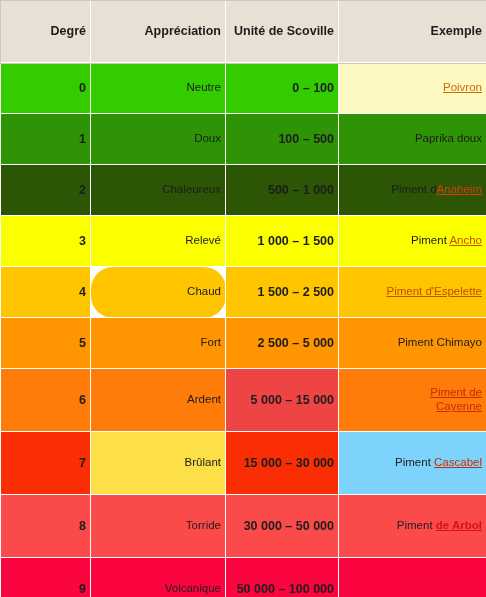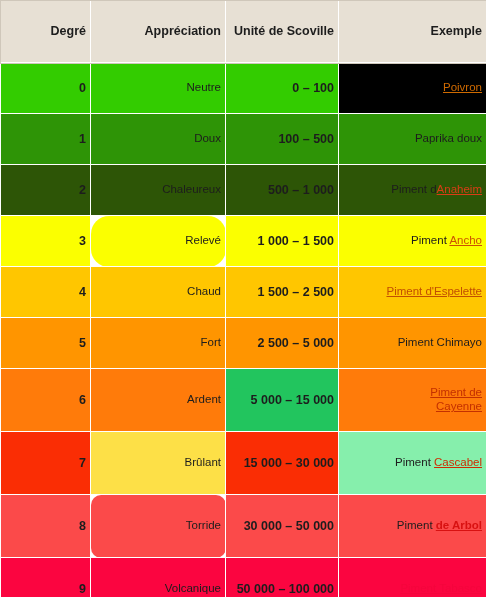--- a/index.html
+++ b/index.html
@@ -112,67 +112,67 @@
       <th>Appréciation</th>
       <th>Unité de Scoville</th>
       <th>Exemple</th>
     </tr>
   </thead>
   <tbody id="table-body">
       <tr data-row="0">
         <td class="degre" style="background: rgb(51, 204, 0);">0</td>
         <td class="appreciation" style="background: rgb(51, 204, 0);">Neutre</td>
         <td class="scoville" style="background: rgb(51, 204, 0);">0 – 100</td>
-        <td class="exemple" style="background: #000000;"><span></span><a class="lnk" href="#">Poivron</a><span></span></td>
+        <td class="exemple" style="background: #fef9c3;"><span></span><a class="lnk" href="#">Poivron</a><span></span></td>
       </tr>
       <tr data-row="1">
         <td class="degre" style="background: rgb(46, 148, 6);">1</td>
         <td class="appreciation" style="background: rgb(46, 148, 6);">Doux</td>
         <td class="scoville" style="background: rgb(46, 148, 6);">100 – 500</td>
         <td class="exemple" style="background: rgb(46, 148, 6);"><span>Paprika doux</span><span></span></td>
       </tr>
       <tr data-row="2">
         <td class="degre" style="background: rgb(45, 85, 6);">2</td>
         <td class="appreciation" style="background: rgb(45, 85, 6);">Chaleureux</td>
         <td class="scoville" style="background: rgb(45, 85, 6);">500 – 1 000</td>
         <td class="exemple" style="background: rgb(45, 85, 6);"><span>Piment d</span><a class="lnk" href="#">Anaheim</a><span></span></td>
       </tr>
       <tr data-row="3">
         <td class="degre" style="background: rgb(251, 255, 0);">3</td>
-        <td class="appreciation" style="background: rgb(251, 255, 0); border-radius: 18px;">Relevé</td>
+        <td class="appreciation" style="background: rgb(251, 255, 0);">Relevé</td>
         <td class="scoville" style="background: rgb(251, 255, 0);">1 000 – 1 500</td>
         <td class="exemple" style="background: rgb(251, 255, 0);"><span>Piment </span><a class="lnk" href="#">Ancho</a><span></span></td>
       </tr>
       <tr data-row="4">
         <td class="degre" style="background: rgb(255, 198, 0);">4</td>
-        <td class="appreciation" style="background: rgb(255, 198, 0);">Chaud</td>
+        <td class="appreciation" style="background: rgb(255, 198, 0); border-radius: 22px;">Chaud</td>
         <td class="scoville" style="background: rgb(255, 198, 0);">1 500 – 2 500</td>
         <td class="exemple" style="background: rgb(255, 198, 0);"><span></span><a class="lnk" href="#">Piment d'Espelette</a><span></span></td>
       </tr>
       <tr data-row="5">
         <td class="degre" style="background: rgb(255, 149, 0);">5</td>
         <td class="appreciation" style="background: rgb(255, 149, 0);">Fort</td>
         <td class="scoville" style="background: rgb(255, 149, 0);">2 500 – 5 000</td>
         <td class="exemple" style="background: rgb(255, 149, 0); padding-left: 12px;"><span>Piment Chimayo</span><span></span></td>
       </tr>
       <tr data-row="6">
         <td class="degre" style="background: rgb(255, 123, 10);">6</td>
         <td class="appreciation" style="background: rgb(255, 123, 10);">Ardent</td>
-        <td class="scoville" style="background: #22c55e;">5 000 – 15 000</td>
+        <td class="scoville" style="background: #ef4444;">5 000 – 15 000</td>
         <td class="exemple" style="background: rgb(255, 123, 10); padding-left: 44px;"><span></span><a class="lnk" href="#">Piment de Cayenne</a><span></span></td>
       </tr>
       <tr data-row="7">
         <td class="degre" style="background: rgb(250, 45, 4);">7</td>
         <td class="appreciation" style="background: #fde047;">Brûlant</td>
         <td class="scoville" style="background: rgb(250, 45, 4);">15 000 – 30 000</td>
-        <td class="exemple" style="background: #86efac; margin-left: 23px;"><span>Piment </span><a class="lnk" href="#">Cascabel</a><span></span></td>
+        <td class="exemple" style="background: #7dd3fc; margin-left: 23px;"><span>Piment </span><a class="lnk" href="#">Cascabel</a><span></span></td>
       </tr>
       <tr data-row="8">
         <td class="degre" style="background: rgb(251, 74, 74);">8</td>
-        <td class="appreciation" style="background: rgb(251, 74, 74); border-radius: 10px;">Torride</td>
+        <td class="appreciation" style="background: rgb(251, 74, 74);">Torride</td>
         <td class="scoville" style="background: rgb(251, 74, 74);">30 000 – 50 000</td>
         <td class="exemple" style="background: rgb(251, 74, 74);"><span>Piment </span><a class="lnk" href="#">de Arbol</a><span></span></td>
       </tr>
       <tr data-row="9">
         <td class="degre" style="background: rgb(251, 5, 64);">9</td>
         <td class="appreciation" style="background: rgb(251, 5, 64);">Volcanique</td>
         <td class="scoville" style="background: rgb(251, 5, 64);">50 000 – 100 000</td>
         <td class="exemple" style="background: rgb(251, 5, 64);"><span></span><a class="lnk" href="#">Piment Tabasco</a><span></span></td>
       </tr>
     </tbody>

